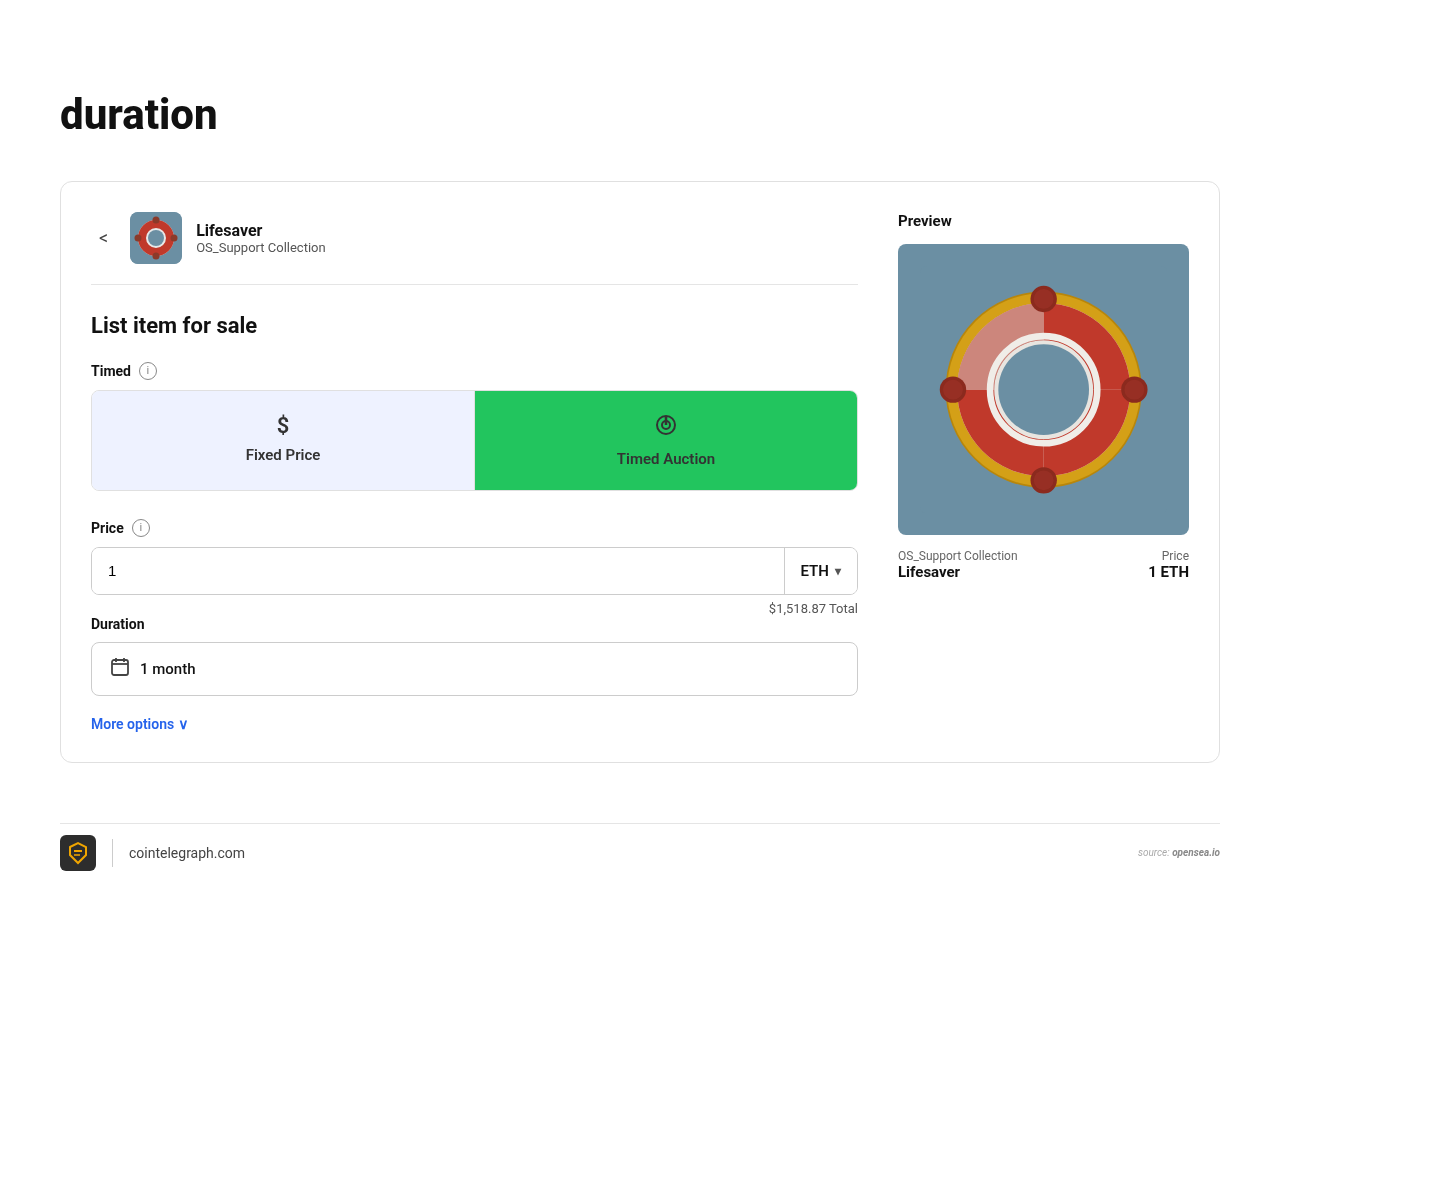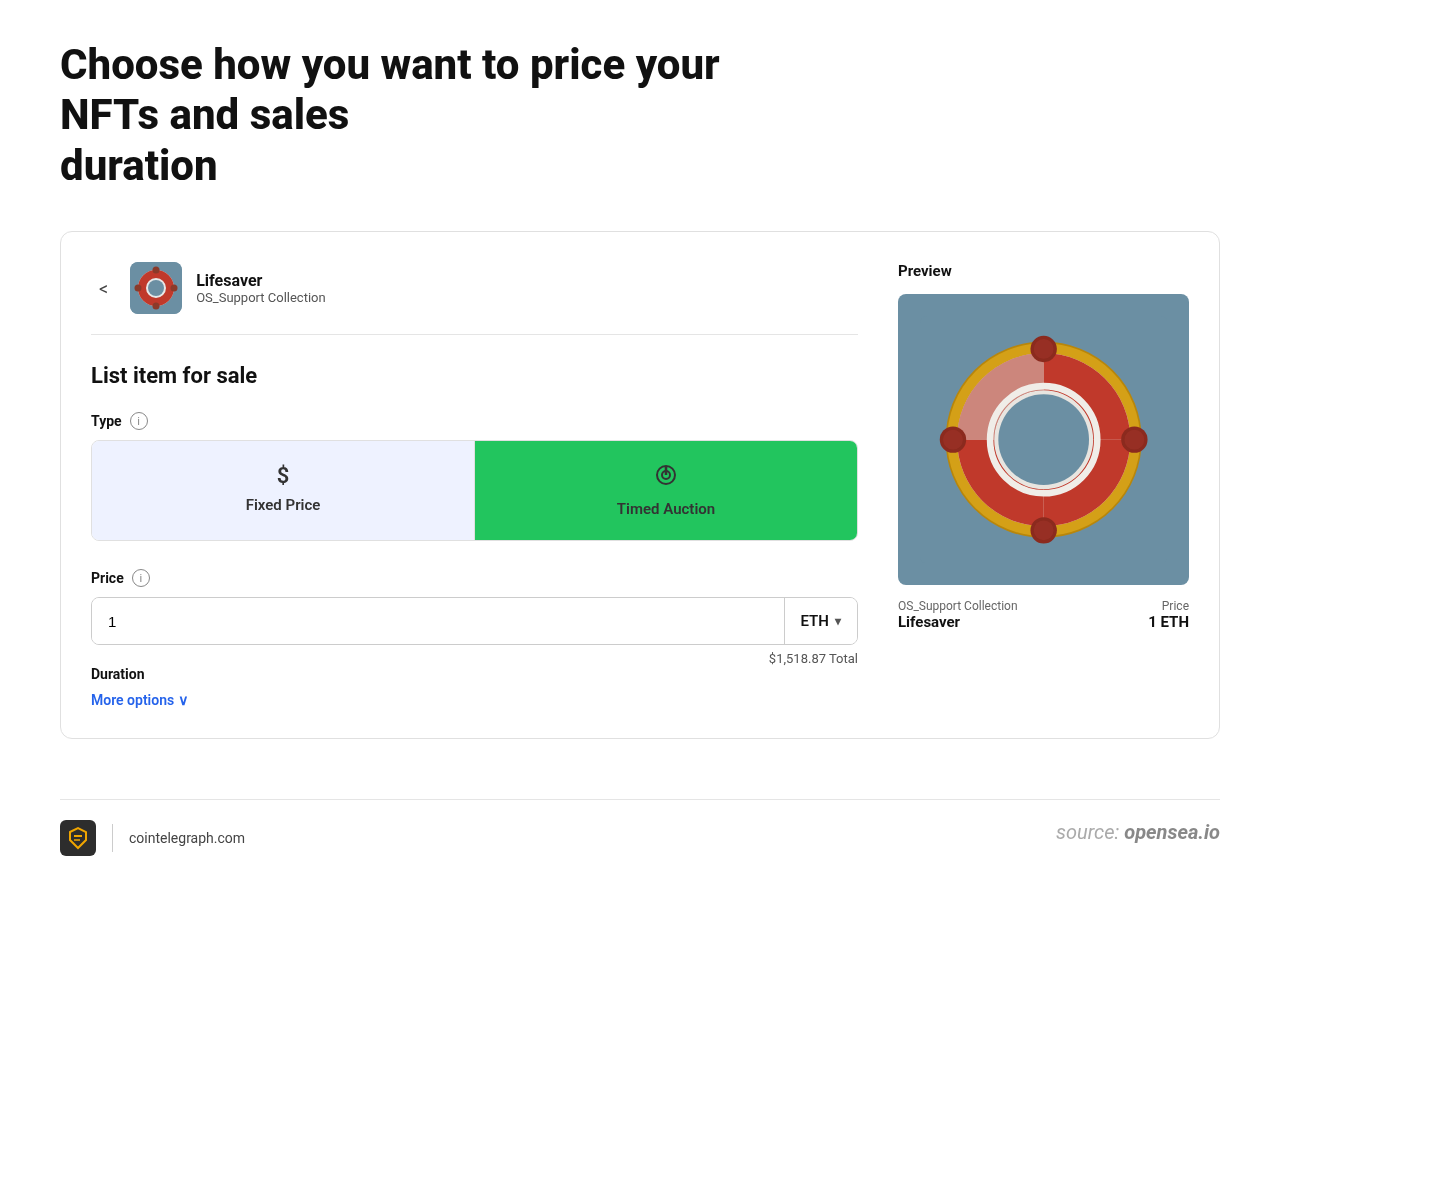--- a/index.html
+++ b/index.html
@@ -255,23 +255,24 @@
     }
 
     .preview-price-value {
       font-size: 15px;
       font-weight: 700;
     }
 
     
     .footer {
       display: flex;
+      align-items: center;
       justify-content: space-between;
       margin-top: 60px;
-      padding-top: 20px;
+      padding-top: 11px;
       border-top: 1px solid #e5e5e5;
       max-width: 1160px;
     }
 
     .footer-left {
       display: flex;
       align-items: center;
       gap: 16px;
     }
 
@@ -292,42 +293,42 @@
       height: 28px;
       background: #ccc;
     }
 
     .footer-site {
       font-size: 14px;
       color: #444;
     }
 
     .footer-source {
-      font-size: 20px;
+      font-size: 10px;
       color: #aaa;
       font-style: italic;
     }
 
     .footer-source strong {
       font-style: italic;
       color: #888;
       font-weight: 700;
     }
 
     
     .lifesaver-svg {
       width: 85%;
       height: 85%;
     }
   </style>
 </head>
 <body>
 
 <h1 class="page-title">
-  <span>Choose how you want to price your NFTs and sales</span><br>
+  <br>
   <span>duration</span>
 </h1>
 
 <div class="main-card">
 
   <div class="left-panel">
 
     <div class="nft-header">
       <span class="back-arrow">&lt;</span>
       <div class="nft-thumb">
@@ -348,21 +349,21 @@
       </div>
       <div class="nft-info">
         <div class="nft-name">Lifesaver</div>
         <div class="nft-collection">OS_Support Collection</div>
       </div>
     </div>
 
     <div class="section-title">List item for sale</div>
 
     <div class="field-label">
-      <span>Type</span>
+      <span>Timed</span>
       <span class="info-icon">i</span>
     </div>
 
     <div class="type-selector">
       <div class="type-option active">
         <span class="type-icon">$</span>
         <span>Fixed Price</span>
       </div>
       <div class="type-option">
         <span class="type-icon">
@@ -389,20 +390,32 @@
         <span class="chevron-down">▾</span>
       </div>
     </div>
 
     <div class="price-total">$1,518.87 Total</div>
 
     <div class="field-label">
       <span>Duration</span>
     </div>
 
+    <div class="duration-field">
+      <span class="calendar-icon">
+        
+        <svg width="20" height="20" viewBox="0 0 20 20" fill="none" stroke="#444" stroke-width="1.8">
+          <rect x="2" y="3" width="16" height="15" rx="2"></rect>
+          <line x1="2" y1="7" x2="18" y2="7"></line>
+          <line x1="6" y1="1" x2="6" y2="5"></line>
+          <line x1="14" y1="1" x2="14" y2="5"></line>
+        </svg>
+      </span>
+      <span>1 month</span>
+    </div>
 
     <div class="more-options">
       <span>More options</span>
       <span>∨</span>
     </div>
   </div>
 
   <div class="right-panel">
     <div class="preview-label">Preview</div>
 

